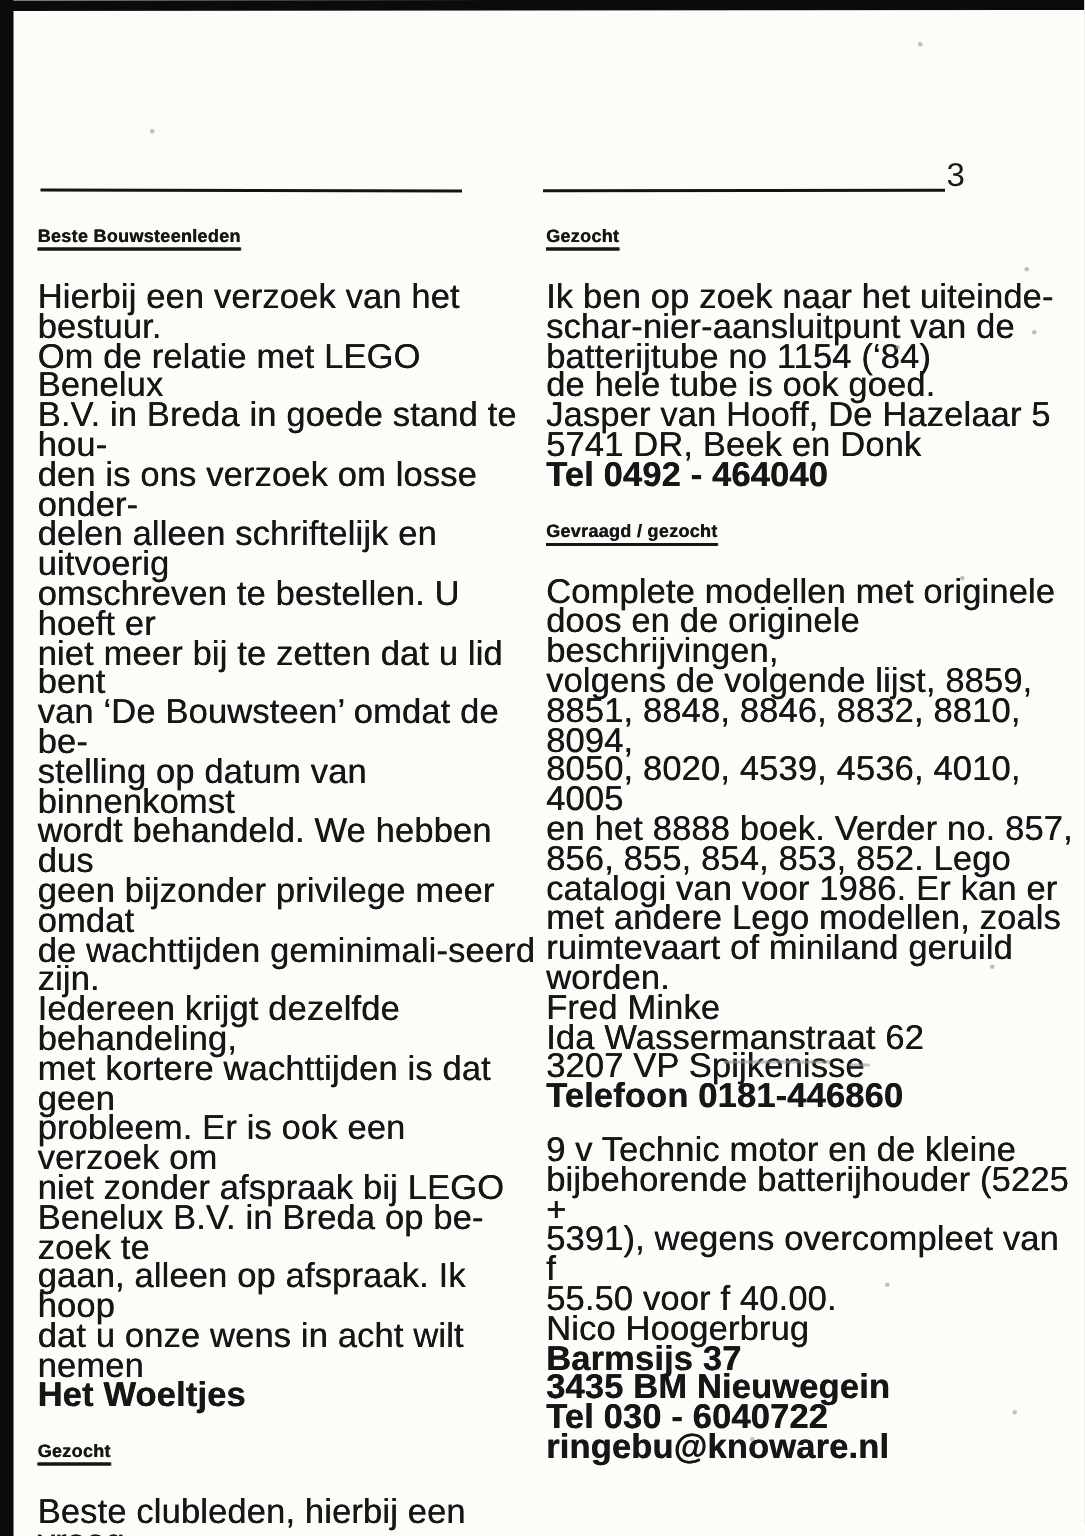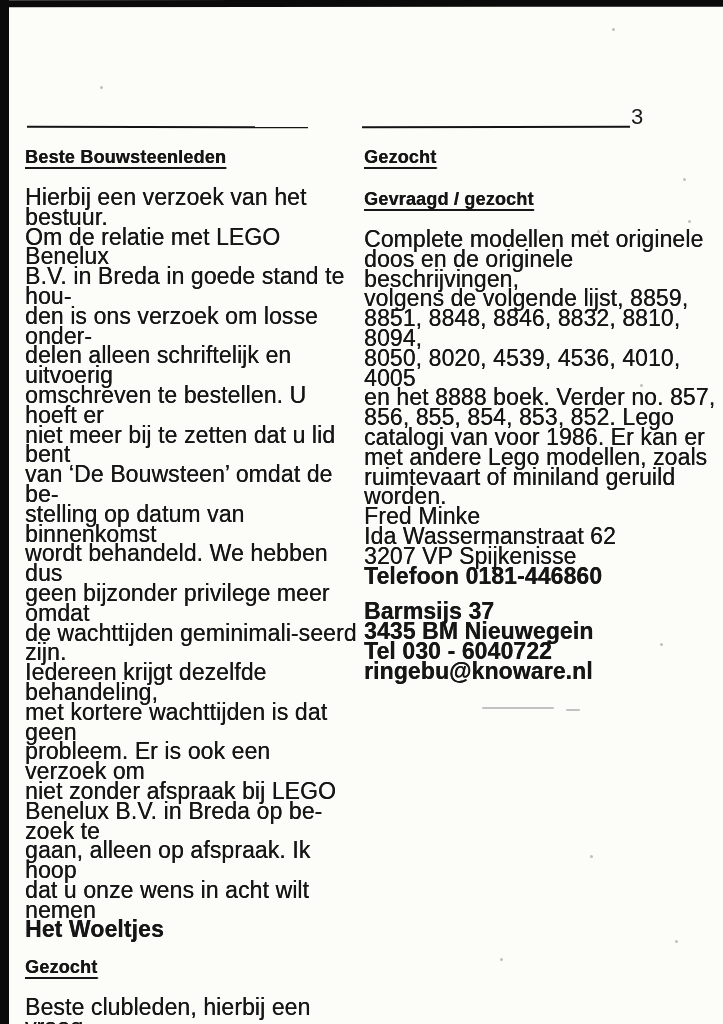--- a/index.html
+++ b/index.html
@@ -15,21 +15,21 @@
   .edge-left{position:absolute;left:0;top:0;width:9px;height:1024px;background:#0b0b0b;}
   .rule{position:absolute;height:2px;background:#141414;}
   .rule-left{left:27px;top:126px;width:281px;transform:rotate(0.15deg);}
   .rule-right{left:362px;top:126px;width:268px;transform:rotate(-0.1deg);}
   .pagenum{position:absolute;left:631px;top:106px;font-size:22px;line-height:22px;color:#1a1a1a;}
   .col{position:absolute;top:146px;}
   .col-left{left:25px;width:332px;}
   .col-right{left:364px;width:352px;}
   .sec h2{
     margin:0 0 20px 0;
-    font-size:18px;line-height:22px;font-weight:bold;
+    font-size:12px;line-height:22px;font-weight:bold;
     text-decoration:underline;
     text-decoration-thickness:2px;
     text-underline-offset:4px;
     letter-spacing:.2px;
     text-shadow:.3px 0 0 currentColor;
   }
   .para{
     margin:0 0 16px 0;
     font-size:23px;line-height:19.8px;
     white-space:pre-line;
@@ -94,41 +94,53 @@
 LEGO vrachtauto (‘75), 325 - SHELL
 &nbsp;station. Ik hoop dat iemand mij
 eraan kan helpen. </span><span class="b">Tel 020 -
 6826204</span></p>
     </section>
   </div>
 
   <div class="col col-right">
     <section class="sec">
       <h2>Gezocht</h2>
+      <p class="para"><span>Ik ben op zoek naar het uiteinde-
+schar-nier-aansluitpunt van de
+batterijtube no 1154 (‘84)
+de hele tube is ook goed.
+Jasper van Hooff, De Hazelaar 5
+5741 DR, Beek en Donk
+</span><span class="b">Tel 0492 - 464040</span></p>
     </section>
     <section class="sec">
       <h2>Gevraagd / gezocht</h2>
       <p class="para"><span>Complete modellen met originele
 doos en de originele beschrijvingen,
 volgens de volgende lijst, 8859,
 8851, 8848, 8846, 8832, 8810, 8094,
 8050, 8020, 4539, 4536, 4010, 4005
 en het 8888 boek. Verder no. 857,
 856, 855, 854, 853, 852. Lego
 catalogi van voor 1986. Er kan er
 met andere Lego modellen, zoals
 ruimtevaart of miniland geruild
 worden.
 Fred Minke
 Ida Wassermanstraat 62
 3207 VP Spijkenisse
 </span><span class="b">Telefoon 0181-446860</span></p>
     </section>
     <section class="sec">
-      <p class="para"><span class="b">Barmsijs 37
+      <p class="para"><span>9 v Technic motor en de kleine
+bijbehorende batterijhouder (5225 +
+5391), wegens overcompleet van f
+55.50 voor f 40.00.
+Nico Hoogerbrug
+</span><span class="b">Barmsijs 37
 3435 BM Nieuwegein
 Tel 030 - 6040722
 ringebu@knoware.nl</span></p>
     </section>
   </div>
 
   <div class="artifact" style="left:482px;top:707px;width:72px;"></div>
   <div class="artifact" style="left:566px;top:709px;width:14px;"></div>
 
   <div class="speck" style="left:100px;top:86px;"></div>

